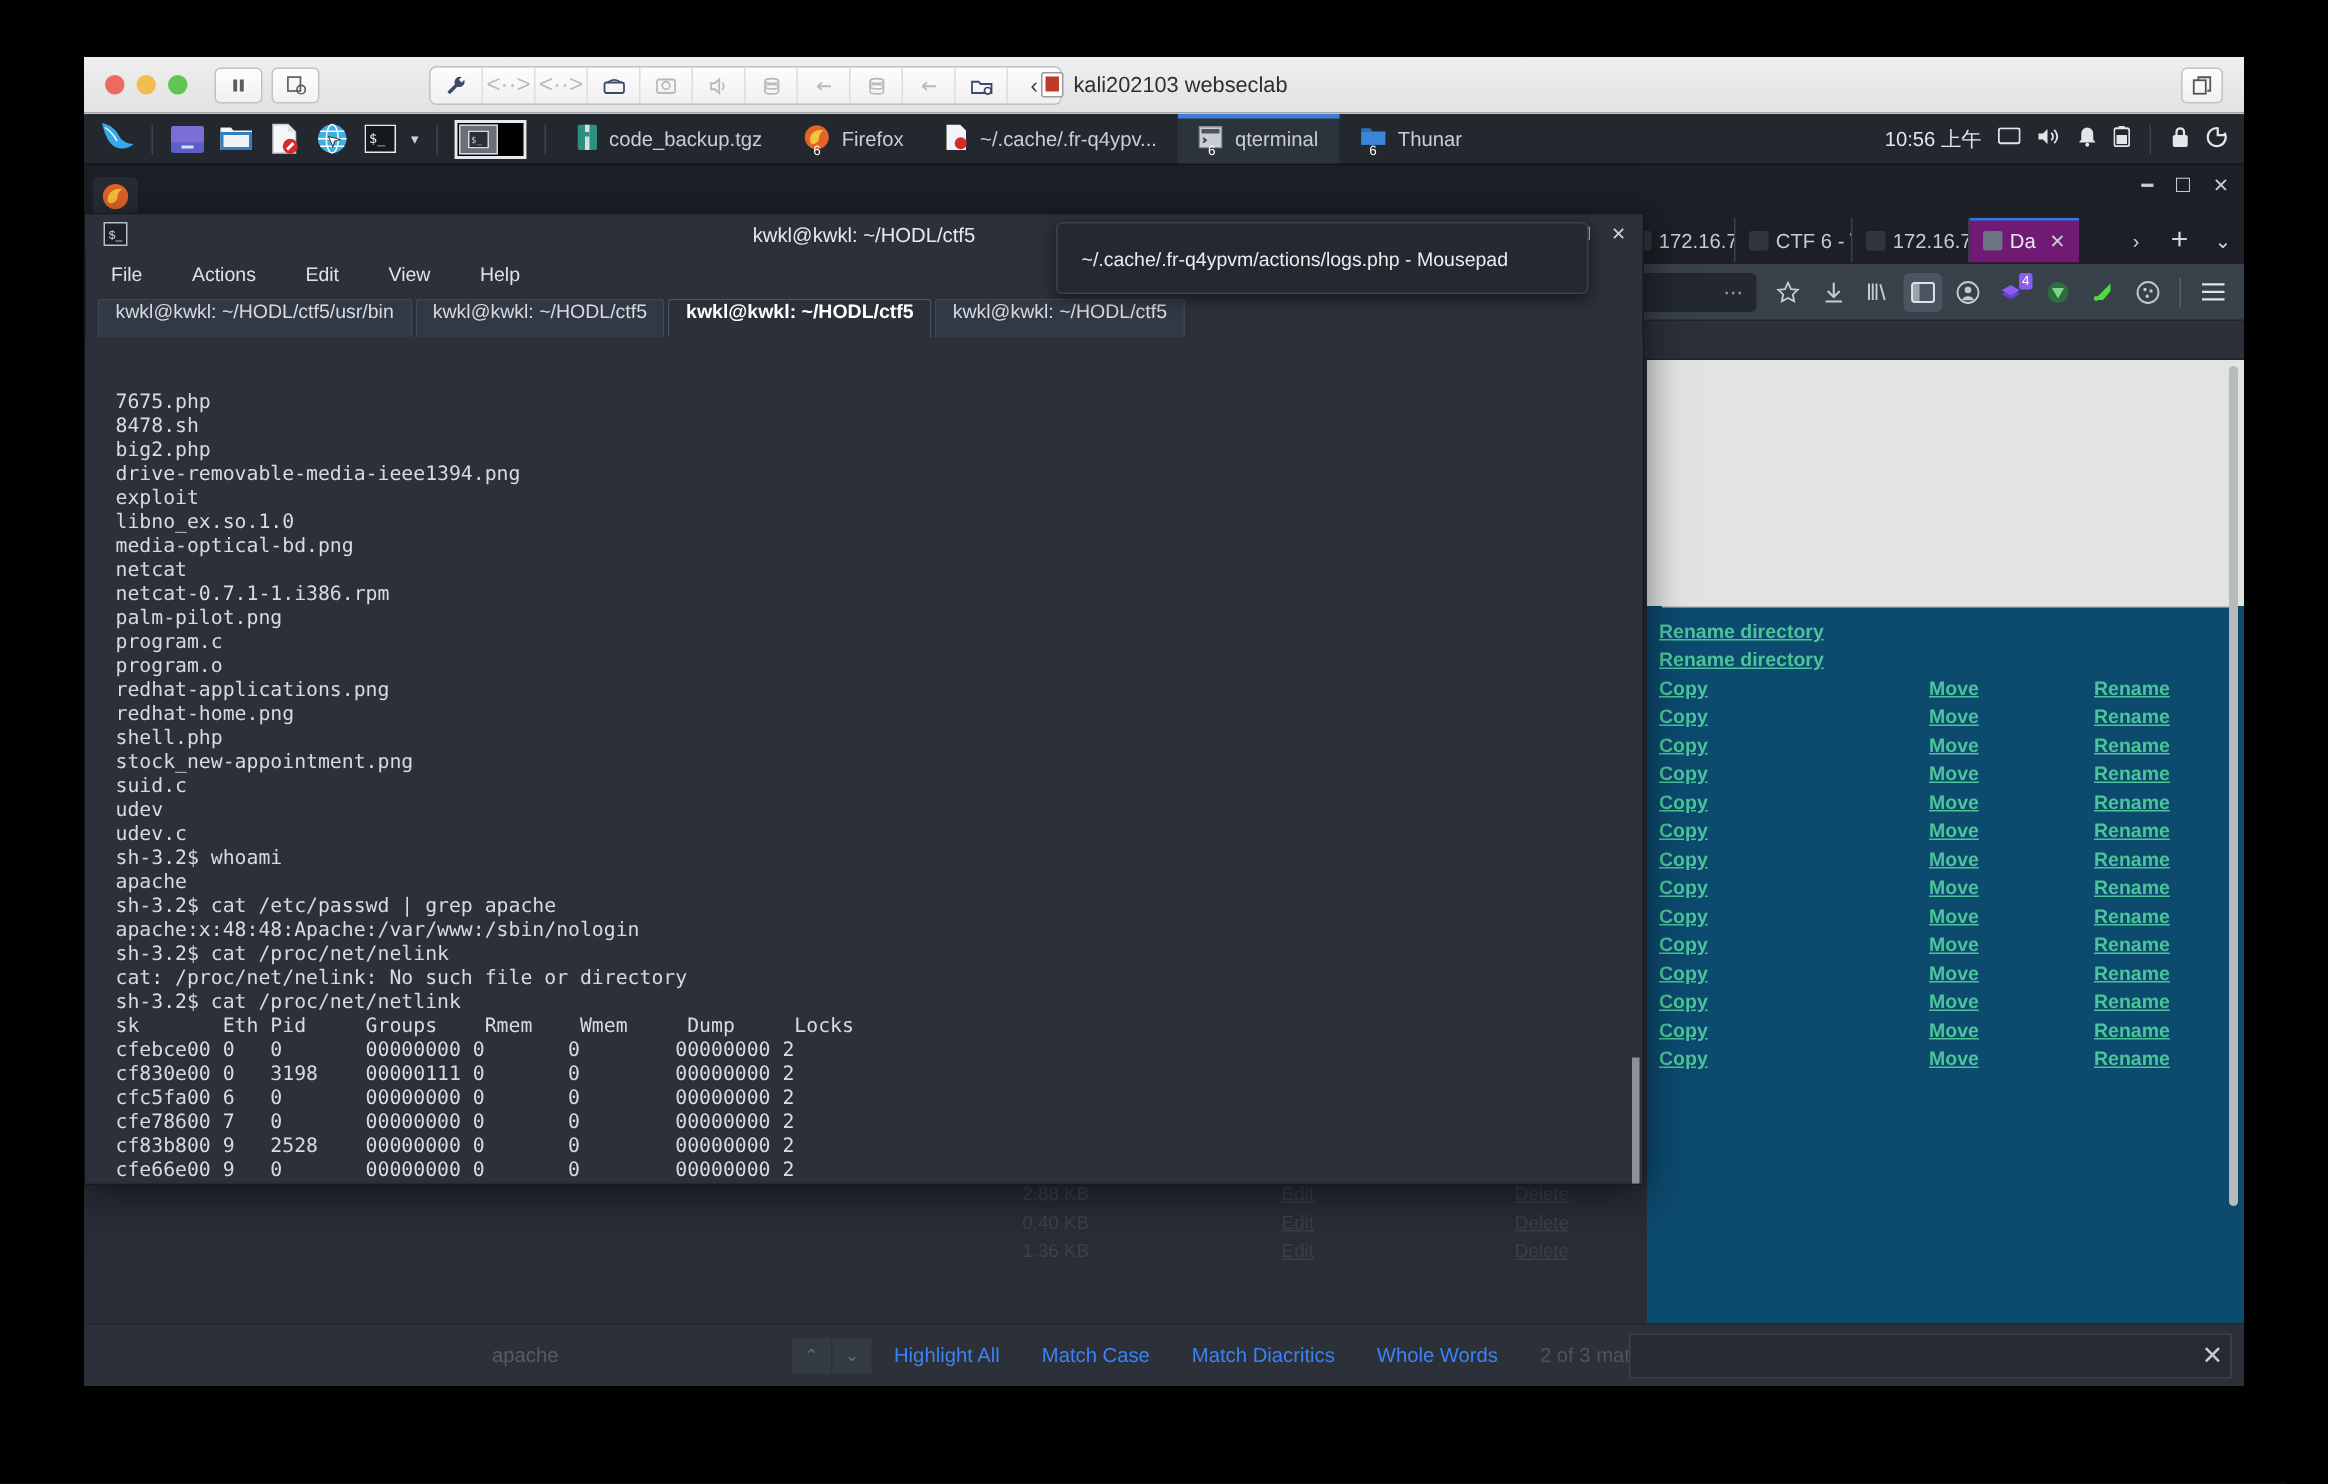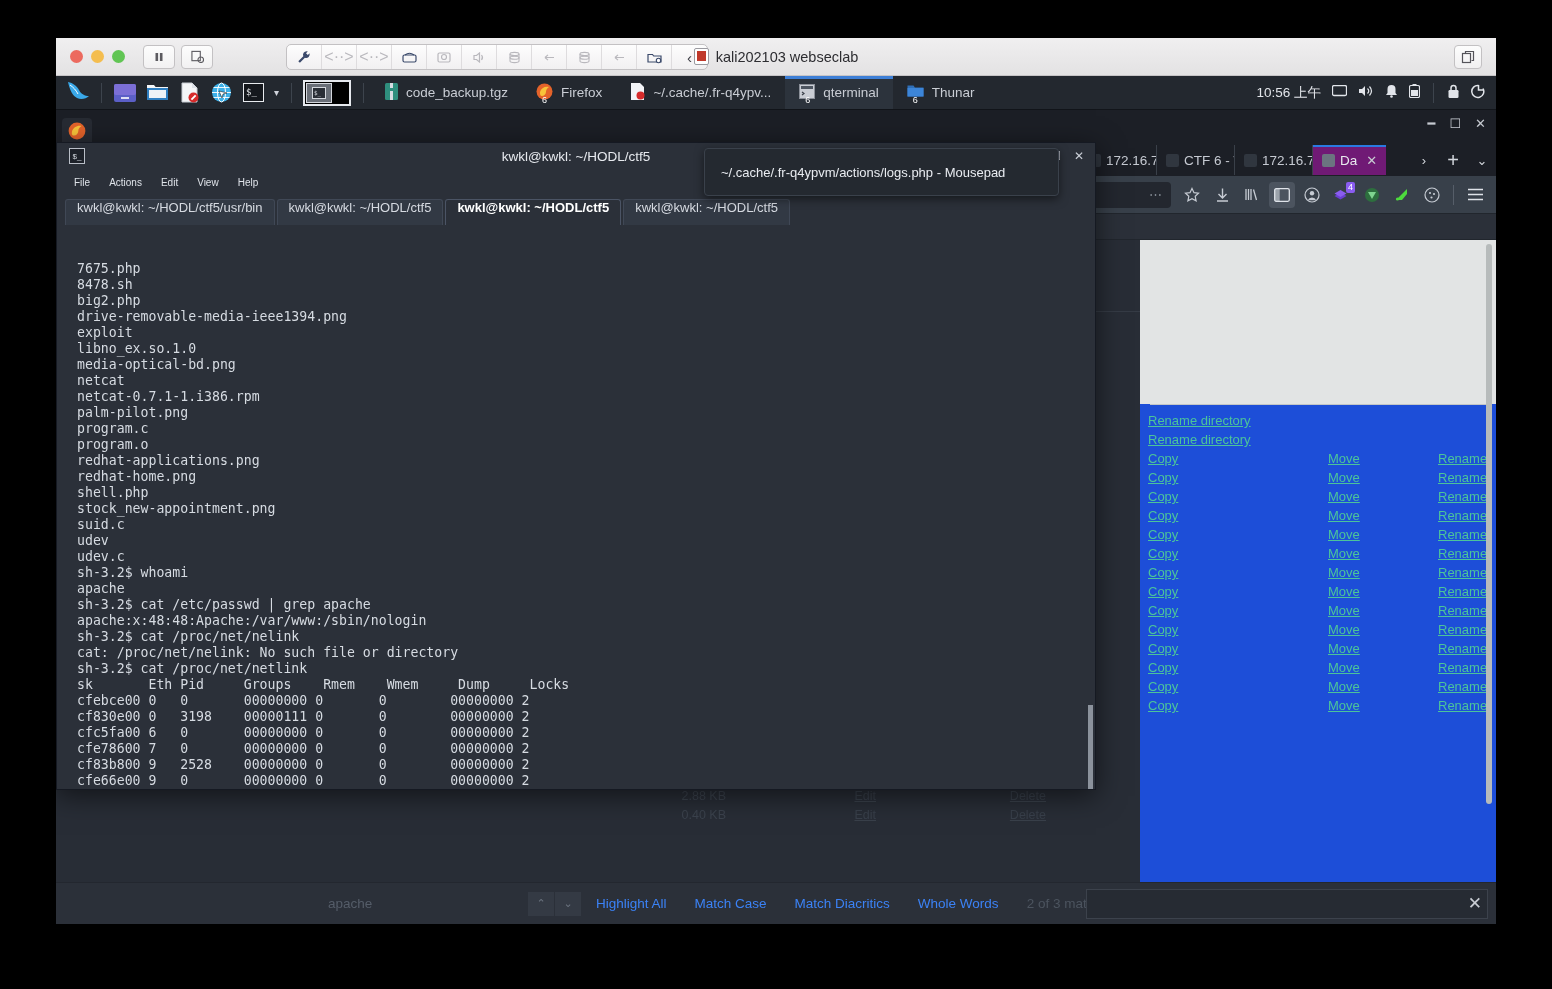--- a/index.html
+++ b/index.html
@@ -255,23 +255,24 @@
     display:grid;
     grid-template-columns: 110px 150px 170px 120px 130px 110px;
     line-height: 19px;
     text-align: right;
   }
   #file-table a { color:#3a4插; }
   #file-table .lnk { color:#39404b; text-decoration: underline; }
 
   
   #right-panel {
-    position:absolute; right: 0; top: 0; bottom:0; width: 356px;
-    background:#1d4ed8;
+    position:absolute; right: 0; top: 0; bottom:0; width: 398px;
+    background:#0c4a6e;
     overflow:hidden;
+    font-weight:bold;
   }
   #right-panel-top { height: 164px; background:#e2e4e4; }
   #rp-rule { height:1px; background:#c3c6c6; margin: 0 10px; }
   #rp-links { padding-top: 6px; font-size: 13px; }
   .rp-row {
     display:grid;
     grid-template-columns: 60px 120px 110px 100px;
     line-height: 19px;
     padding-left: 8px;
   }
@@ -331,22 +332,22 @@
   #qt-title {
     position:absolute; left:0; right:0; text-align:center;
     font-size: 13.5px; color:#e7eaef; pointer-events:none;
   }
   #qt-winbtns {
     margin-left:auto; display:flex; gap: 13px; padding-right: 11px;
     color:#cbd0d8; font-size: 12px; align-items:center;
   }
   #qt-menubar {
     height: 26px; display:flex; align-items:center;
-    gap: 1px; padding-left: 8px;
-    font-size: 10px; color:#dfe3e9;
+    gap: 15px; padding-left: 8px;
+    font-size: 13px; color:#dfe3e9;
   }
   #qt-menubar span { padding: 2px 9px; }
   #qt-tabs {
     height: 30px; display:flex; align-items:flex-end;
     padding-left: 8px; background: transparent;
   }
   .qt-tab {
     height: 26px; display:flex; align-items:center; gap:10px;
     padding: 0 11px; font-size: 13px;
     background:#323944; color:#d6dae1;
@@ -973,20 +974,25 @@
           <div class="frow">
             <span>2.88 KB</span>
             <a class="lnk">Edit</a>
             <a class="lnk">Delete</a>
           </div>
           <div class="frow">
             <span>0.40 KB</span>
             <a class="lnk">Edit</a>
             <a class="lnk">Delete</a>
           </div>
+          <div class="frow">
+            <span>1.36 KB</span>
+            <a class="lnk">Edit</a>
+            <a class="lnk">Delete</a>
+          </div>
         </div>
 
       <div id="right-panel">
         <div id="right-panel-top"></div>
         <div id="rp-rule"></div>
         <div id="rp-links">
             <div class="rp-row">
               <a style="grid-column: 1 / span 3;">Rename directory</a>
             </div>
             <div class="rp-row">

